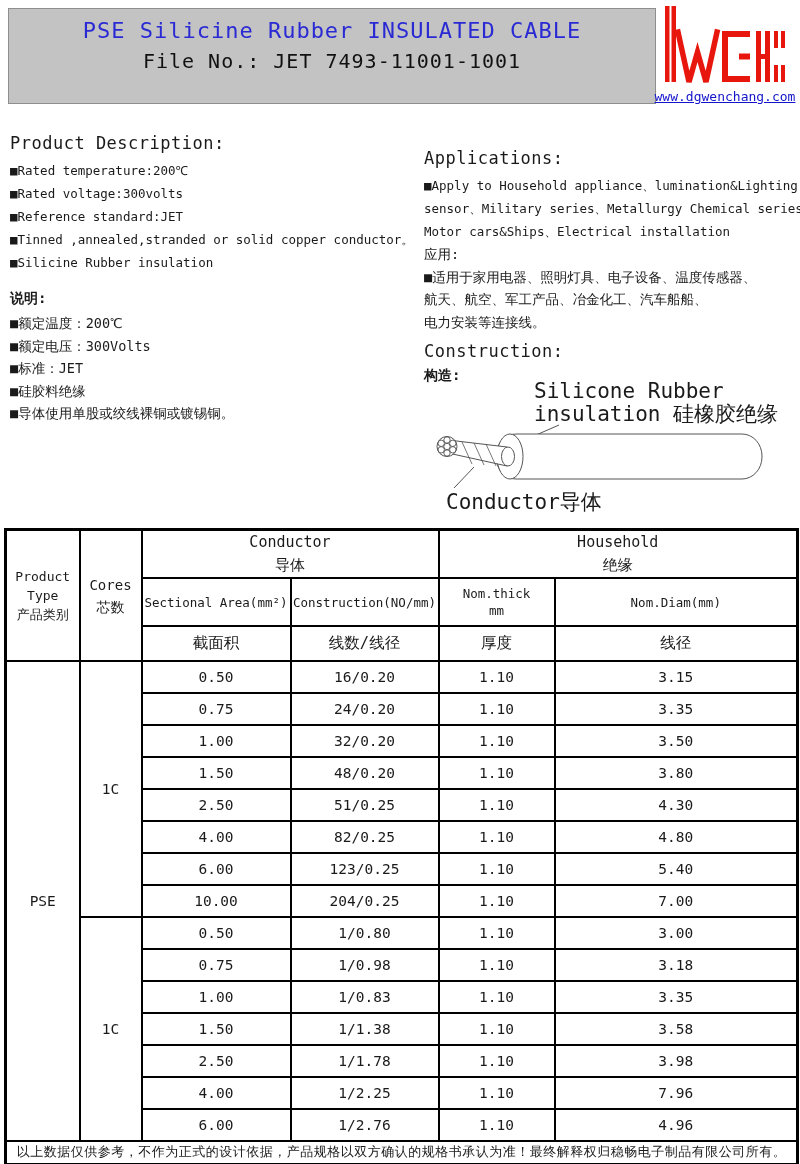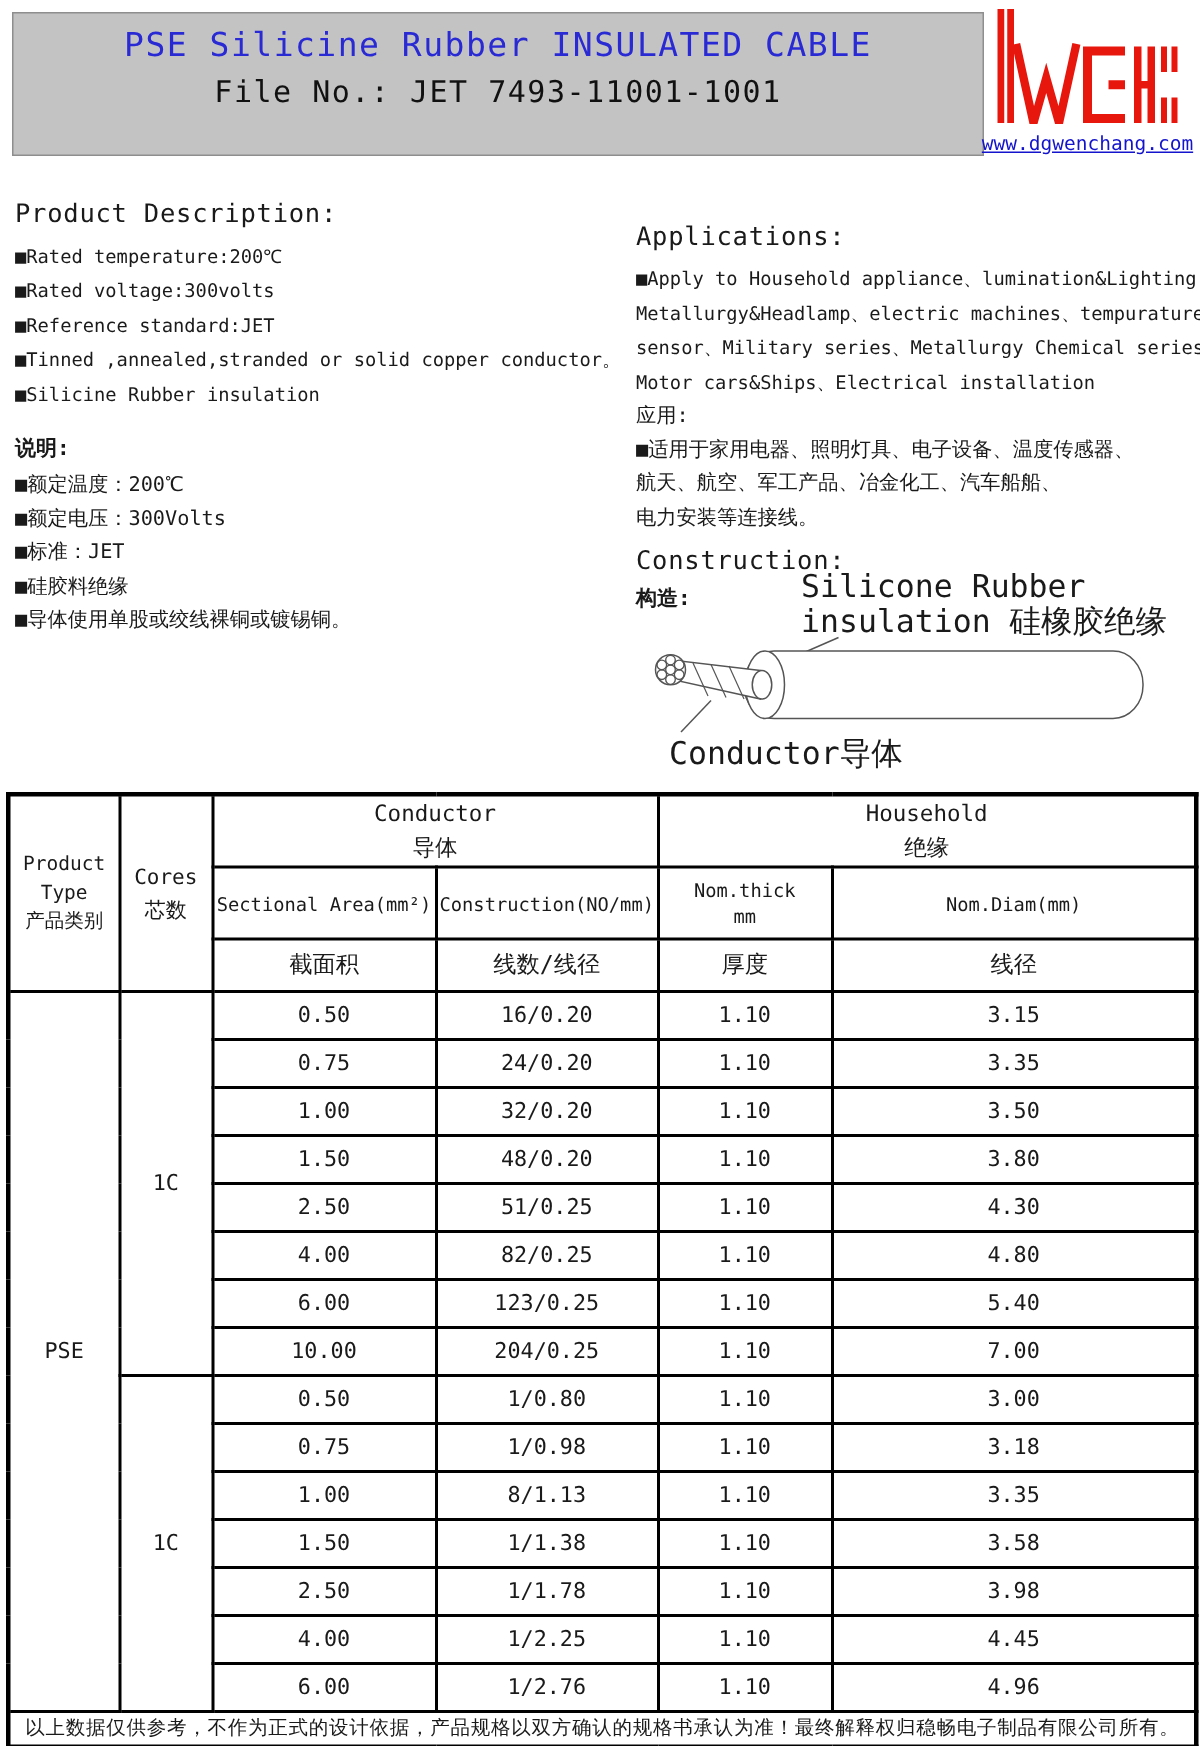--- a/index.html
+++ b/index.html
@@ -102,21 +102,20 @@
     <div class="zh-line">■额定温度：200℃</div>
     <div class="zh-line">■额定电压：300Volts</div>
     <div class="zh-line">■标准：JET</div>
     <div class="zh-line">■硅胶料绝缘</div>
     <div class="zh-line">■导体使用单股或绞线裸铜或镀锡铜。</div>
   </div>
 
   <div class="col-right">
     <div class="sec-heading">Applications:</div>
     <div class="en-line">■Apply to Household appliance、lumination&amp;Lighting</div>
-    <div class="en-line">Metallurgy&amp;Headlamp、electric machines、tempurature</div>
     <div class="en-line">sensor、Military series、Metallurgy Chemical series、</div>
     <div class="en-line">Motor cars&amp;Ships、Electrical installation</div>
     <div class="apps-zh-heading">应用:</div>
     <div class="zh-line">■适用于家用电器、照明灯具、电子设备、温度传感器、</div>
     <div class="zh-line">航天、航空、军工产品、冶金化工、汽车船船、</div>
     <div class="zh-line">电力安装等连接线。</div>
     <div class="sec-heading construction-heading">Construction:</div>
     <div class="zh-heading" style="margin-top:2px;">构造:</div>
   </div>
 
@@ -242,41 +241,41 @@
           <td>3.00</td>
         </tr>
         <tr>
           <td>0.75</td>
           <td>1/0.98</td>
           <td>1.10</td>
           <td>3.18</td>
         </tr>
         <tr>
           <td>1.00</td>
-          <td>8/1.13</td>
+          <td>1/0.83</td>
           <td>1.10</td>
           <td>3.35</td>
         </tr>
         <tr>
           <td>1.50</td>
           <td>1/1.38</td>
           <td>1.10</td>
           <td>3.58</td>
         </tr>
         <tr>
           <td>2.50</td>
           <td>1/1.78</td>
           <td>1.10</td>
           <td>3.98</td>
         </tr>
         <tr>
           <td>4.00</td>
           <td>1/2.25</td>
           <td>1.10</td>
-          <td>4.45</td>
+          <td>7.96</td>
         </tr>
         <tr>
           <td>6.00</td>
           <td>1/2.76</td>
           <td>1.10</td>
           <td>4.96</td>
         </tr>
       </tbody>
     <tfoot>
       <tr>

